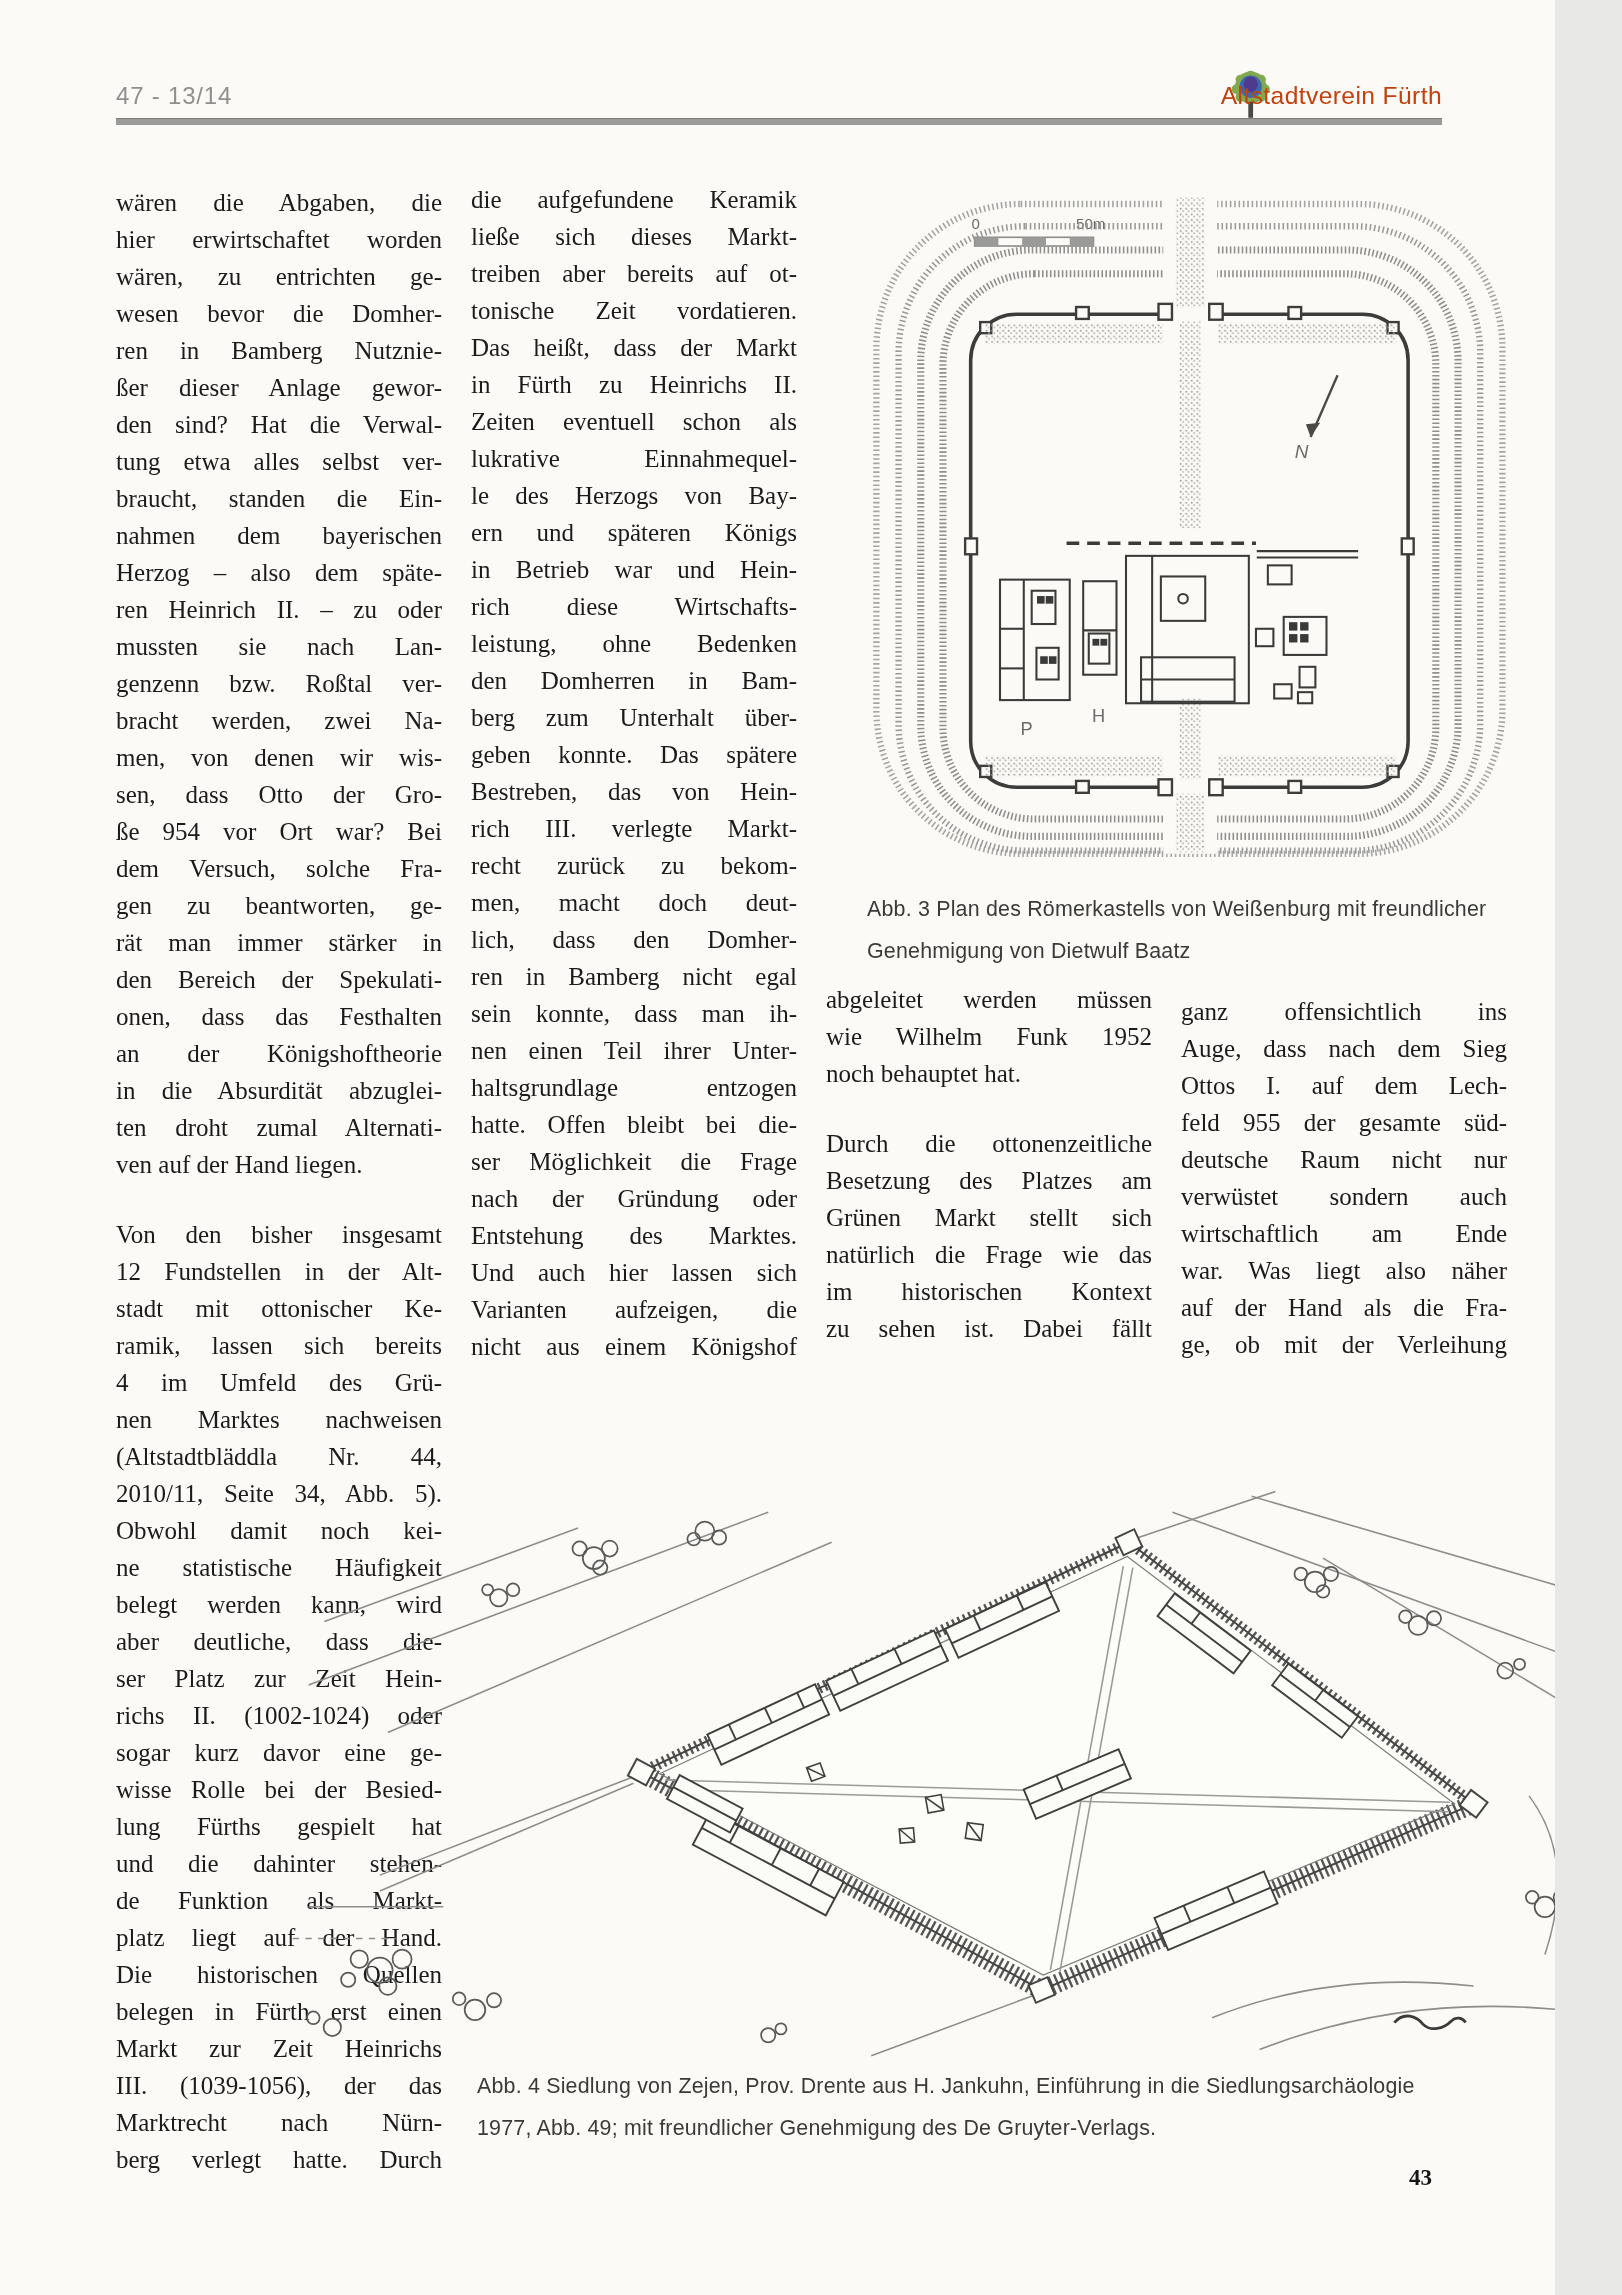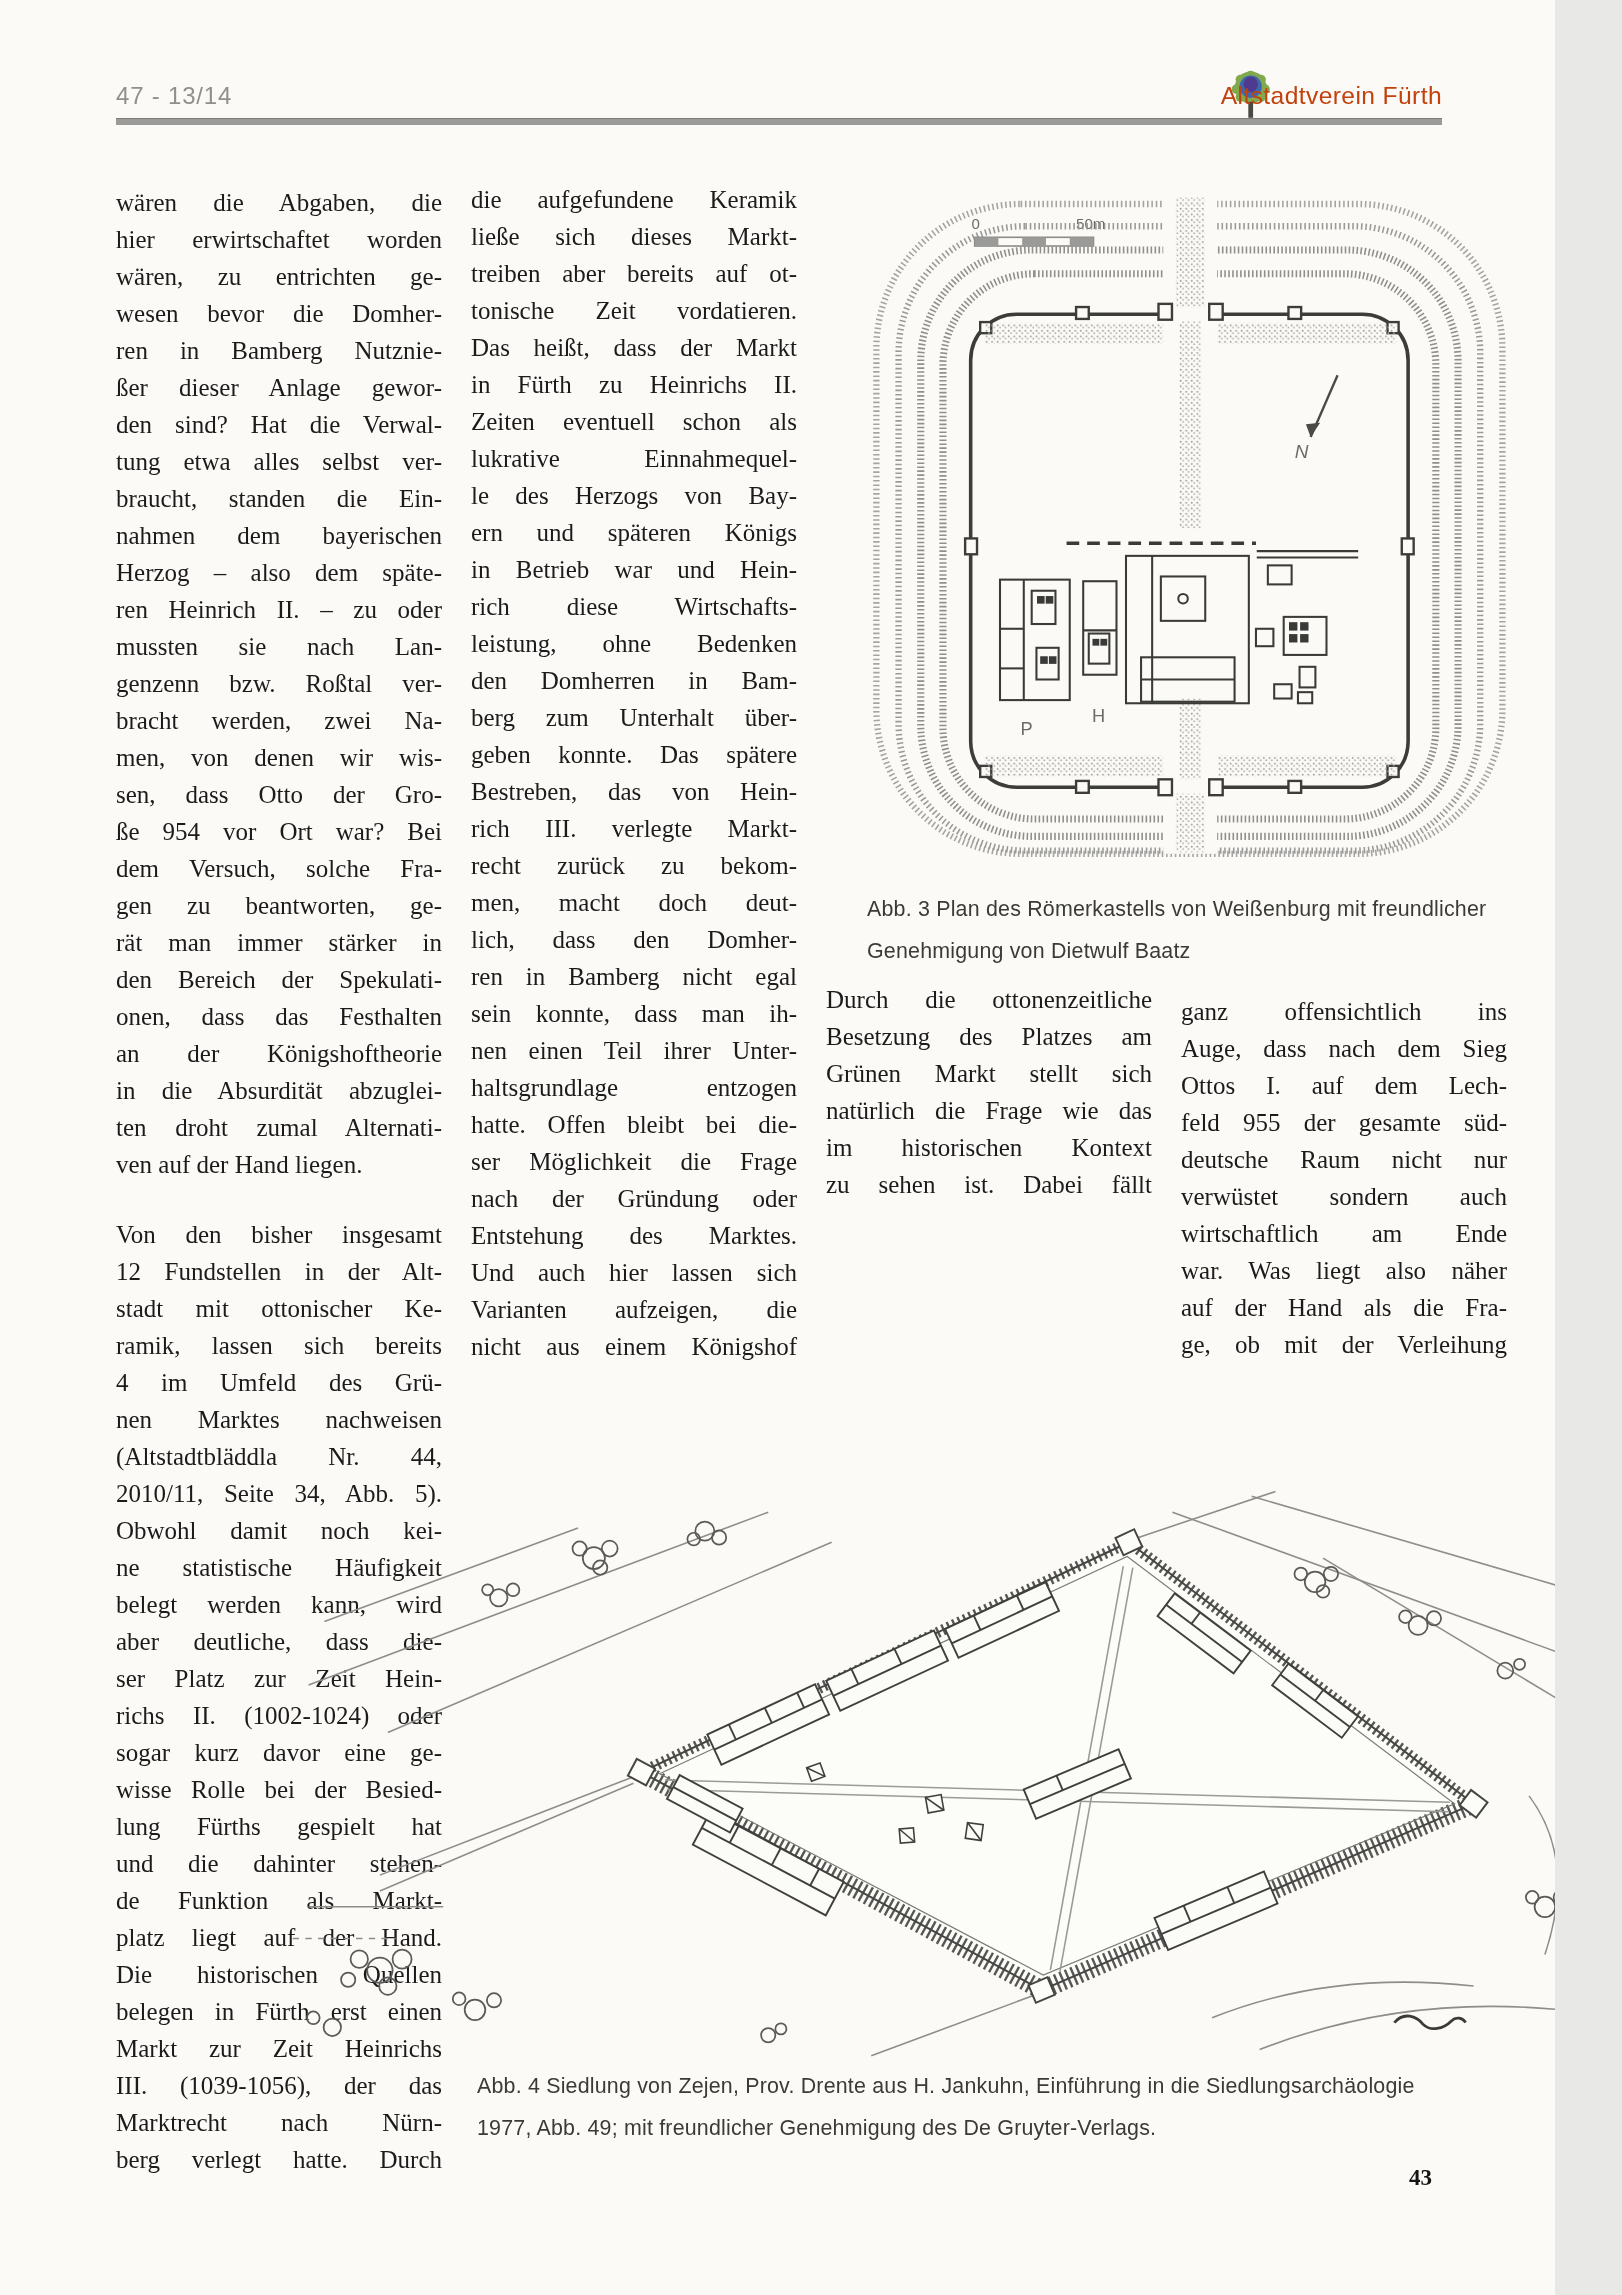--- a/index.html
+++ b/index.html
@@ -145,20 +145,25 @@
         <div class="ln">ser Möglichkeit die Frage</div>
         <div class="ln">nach der Gründung oder</div>
         <div class="ln">Entstehung des Marktes.</div>
         <div class="ln">Und auch hier lassen sich</div>
         <div class="ln">Varianten aufzeigen, die</div>
         <div class="ln">nicht aus einem Königshof</div>
       </div>
     </div>
   <div class="col" id="col3">
       <div class="para">
+        <div class="ln">abgeleitet werden müssen</div>
+        <div class="ln">wie Wilhelm Funk 1952</div>
+        <div class="ln last">noch behauptet hat.</div>
+      </div>
+      <div class="para">
         <div class="ln">Durch die ottonenzeitliche</div>
         <div class="ln">Besetzung des Platzes am</div>
         <div class="ln">Grünen Markt stellt sich</div>
         <div class="ln">natürlich die Frage wie das</div>
         <div class="ln">im historischen Kontext</div>
         <div class="ln">zu sehen ist. Dabei fällt</div>
       </div>
     </div>
   <div class="col" id="col4">
       <div class="para">

